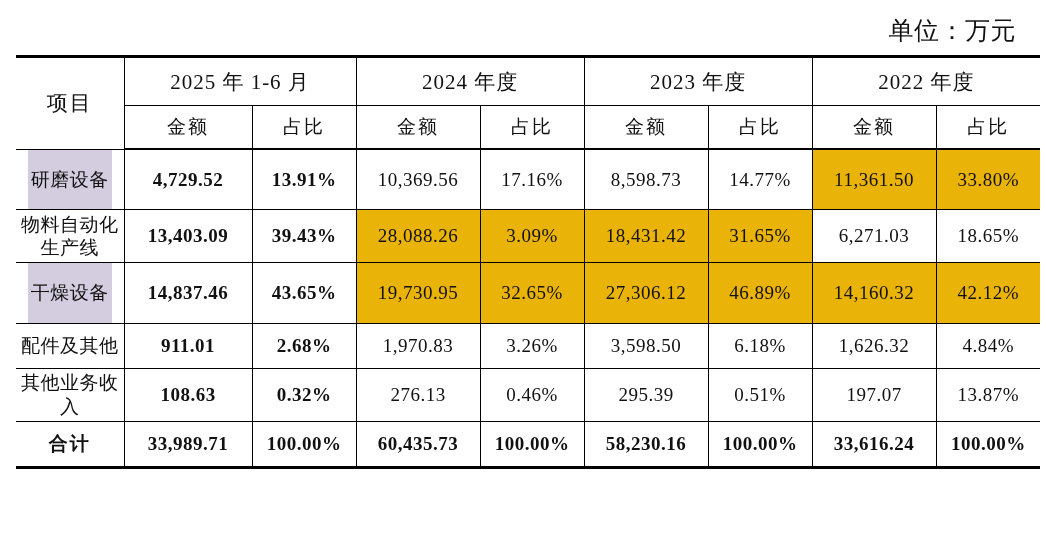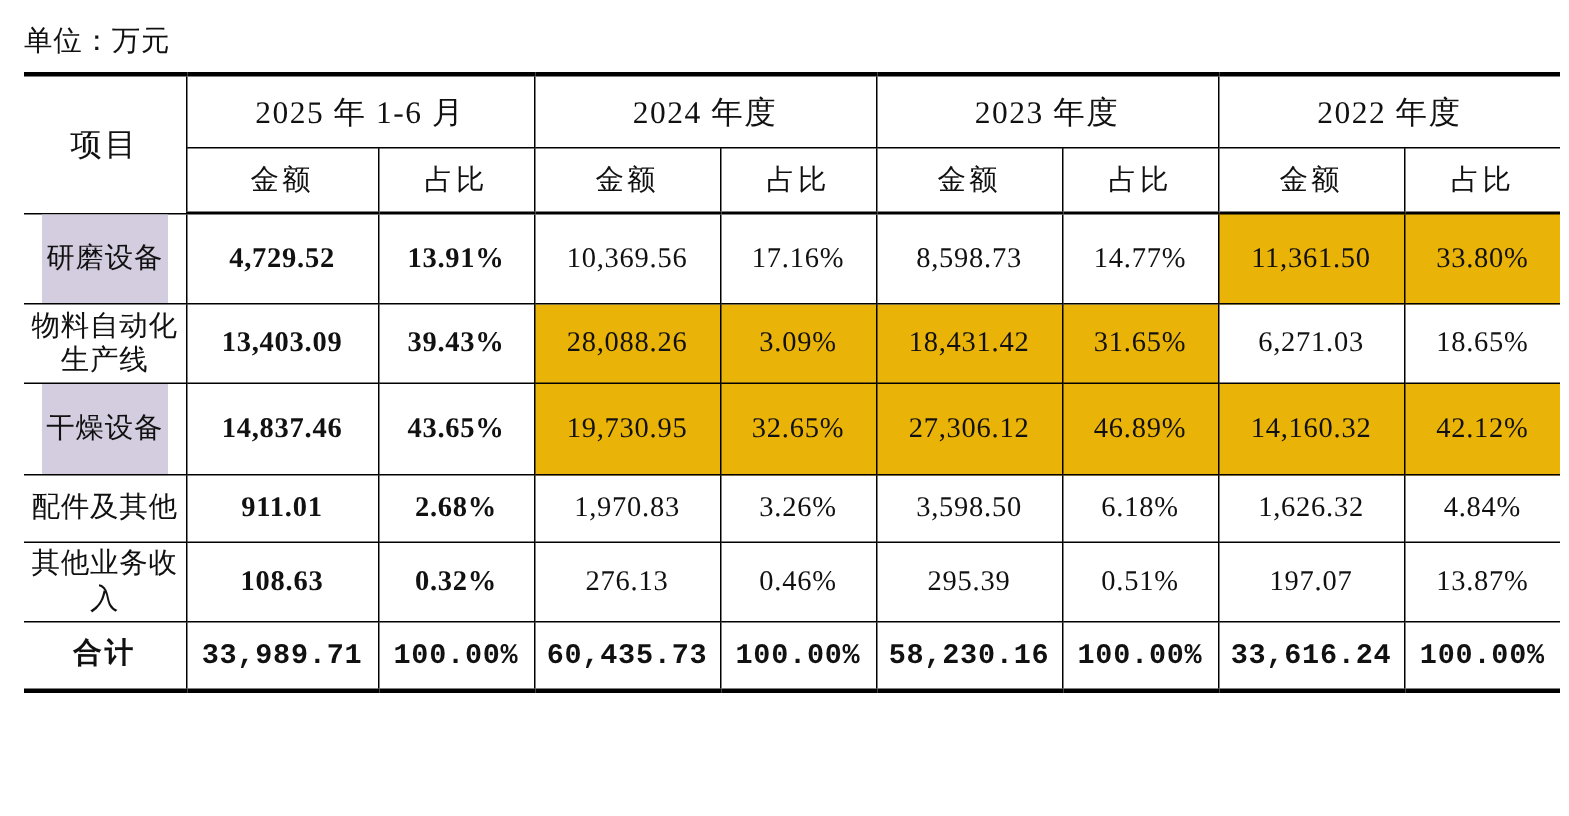--- a/index.html
+++ b/index.html
@@ -25,22 +25,22 @@
     font-size: 23px;
     line-height: 1.3;
     padding: 14px 0 0 46px;
     letter-spacing: 0.5px;
     white-space: nowrap;
   }
   .hl {
     background: #d9d3e3;
   }
   .unit {
-    text-align: left;
-    font-size: 19px;
+    text-align: right;
+    font-size: 25px;
     padding: 14px 14px 8px 0;
     letter-spacing: 0.5px;
   }
   table.main {
     border-collapse: collapse;
     width: 1014px;
     table-layout: fixed;
     margin: 0 auto;
   }
   table.main td, table.main th {
@@ -102,21 +102,20 @@
   tr.datarow > td {
     height: 44px;
   }
   tr.tall > td {
     height: 52px;
   }
   tr.total > td {
     height: 44px;
     font-weight: bold;
     font-size: 19px;
-    font-family: Liberation Mono, monospace;
   }
   tr.total td.rowlabel {
     text-align: center;
     padding-left: 0;
     letter-spacing: 2px;
     font-weight: bold;
   }
   .mark-label {
     background: #d4cde0;
     display: inline-block;

